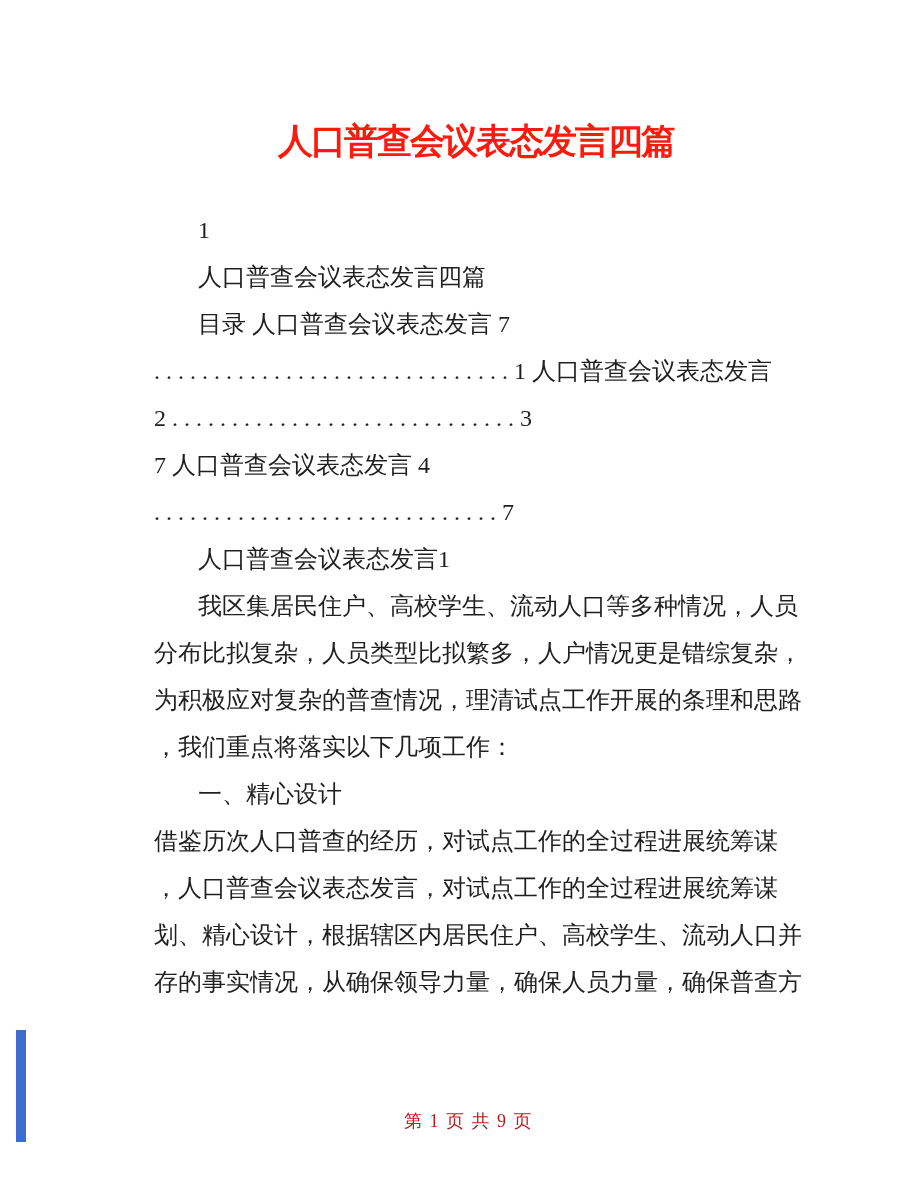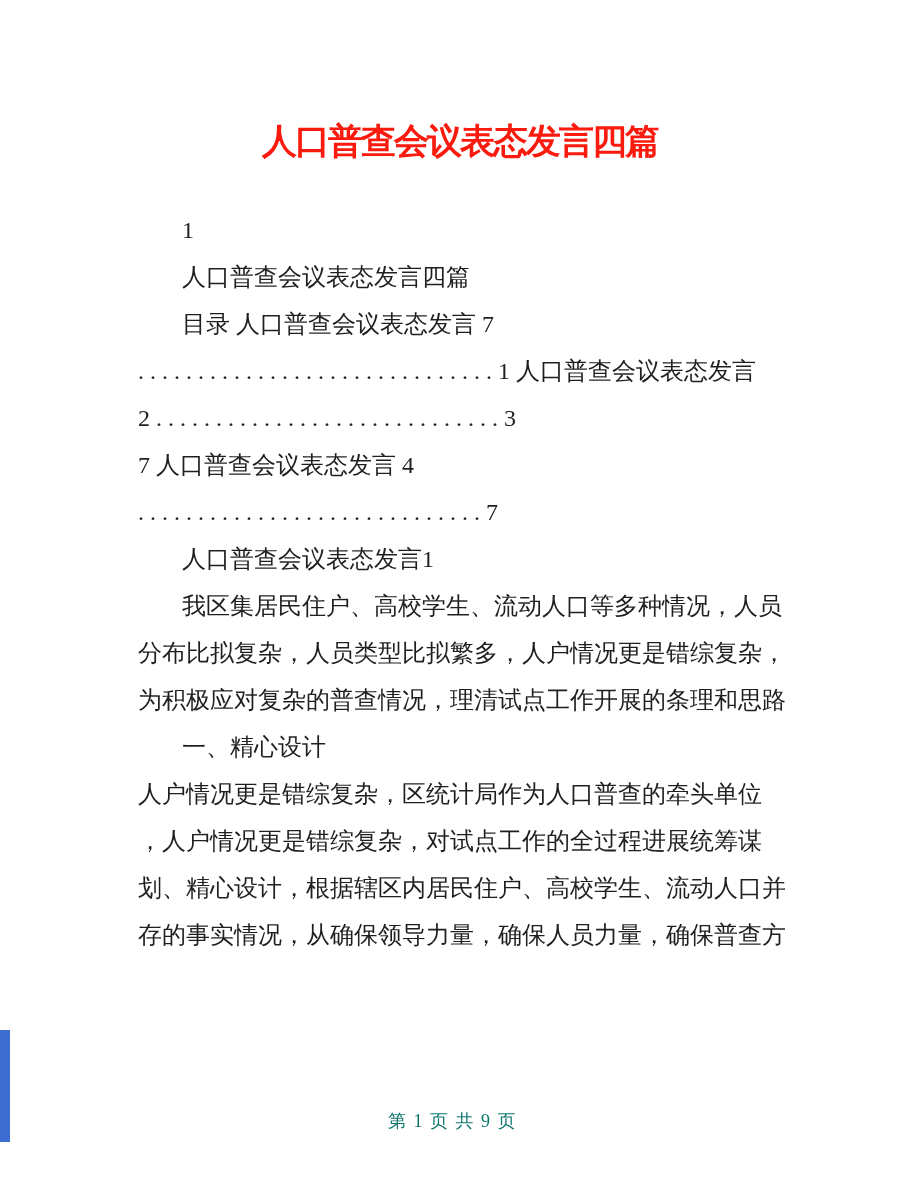--- a/index.html
+++ b/index.html
@@ -3,20 +3,21 @@
 <meta charset="utf-8">
 <style>
   html, body { margin: 0; padding: 0; }
   .doc {
     position: relative;
     width: 848px;
     height: 1191px;
     background: #ffffff;
     overflow: hidden;
     font-family: "Liberation Serif", "DejaVu Serif", serif;
+    margin-left: 16px;
   }
   .title {
     position: absolute;
     top: 118px;
     left: 0;
     width: 920px;
     text-align: center;
     font-family: "Liberation Sans", "DejaVu Sans", sans-serif;
     font-weight: 700;
     font-size: 35px;
@@ -70,24 +71,25 @@
     <div class="doc-line indent">人口普查会议表态发言四篇</div>
     <div class="doc-line indent">目录 人口普查会议表态发言 7</div>
     <div class="doc-line">. . . . . . . . . . . . . . . . . . . . . . . . . . . . . .  1 人口普查会议表态发言</div>
     <div class="doc-line">2 . . . . . . . . . . . . . . . . . . . . . . . . . . . . .  3</div>
     <div class="doc-line">7 人口普查会议表态发言 4</div>
     <div class="doc-line">. . . . . . . . . . . . . . . . . . . . . . . . . . . . .  7</div>
     <div class="doc-line indent">人口普查会议表态发言1</div>
     <div class="doc-line indent">我区集居民住户、高校学生、流动人口等多种情况，人员</div>
     <div class="doc-line">分布比拟复杂，人员类型比拟繁多，人户情况更是错综复杂，</div>
     <div class="doc-line">为积极应对复杂的普查情况，理清试点工作开展的条理和思路</div>
+    <div class="doc-line">，我们重点将落实以下几项工作：</div>
     <div class="doc-line indent">一、精心设计</div>
-    <div class="doc-line">人户情况更是错综复杂，区统计局作为人口普查的牵头单位</div>
-    <div class="doc-line">，人户情况更是错综复杂，对试点工作的全过程进展统筹谋</div>
+    <div class="doc-line">借鉴历次人口普查的经历，对试点工作的全过程进展统筹谋</div>
+    <div class="doc-line">，人口普查会议表态发言，对试点工作的全过程进展统筹谋</div>
     <div class="doc-line">划、精心设计，根据辖区内居民住户、高校学生、流动人口并</div>
     <div class="doc-line">存的事实情况，从确保领导力量，确保人员力量，确保普查方</div>
   </div>
 
-  <div class="footer" style="color: #0f766e;">第 1 页 共 9 页</div>
+  <div class="footer" style="color: #b91c1c;">第 1 页 共 9 页</div>
 
   <div class="left-bar" style="background: rgb(62, 107, 208);"></div>
 
 </div>
 
 </body></html>

